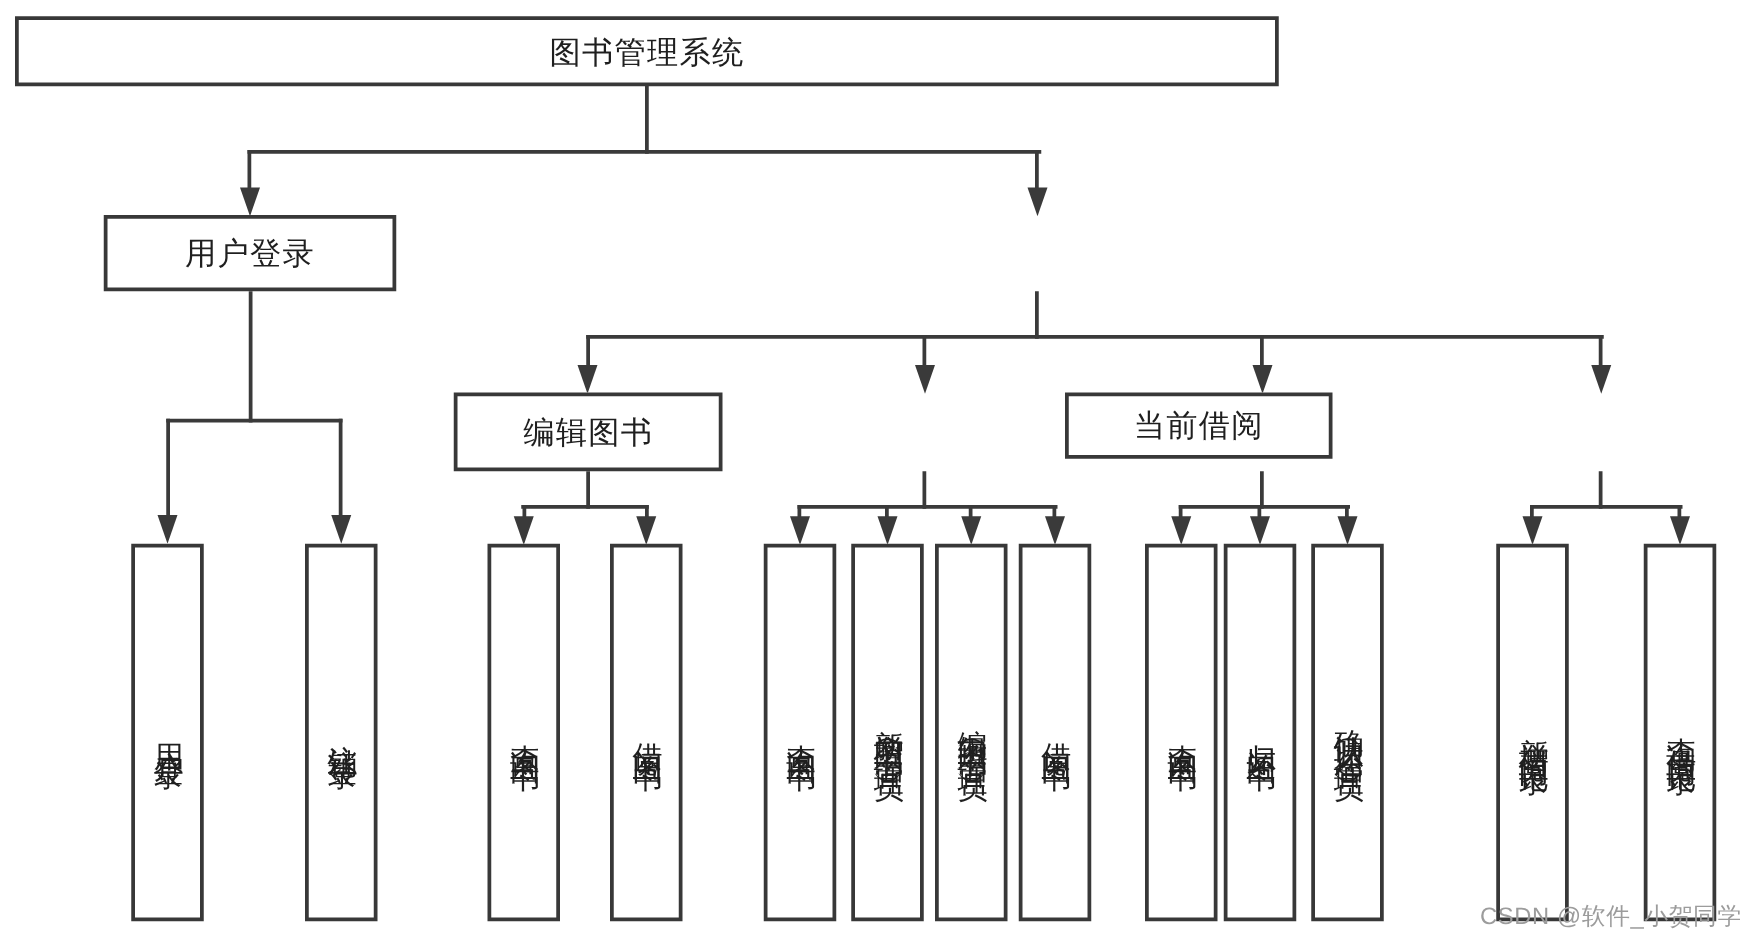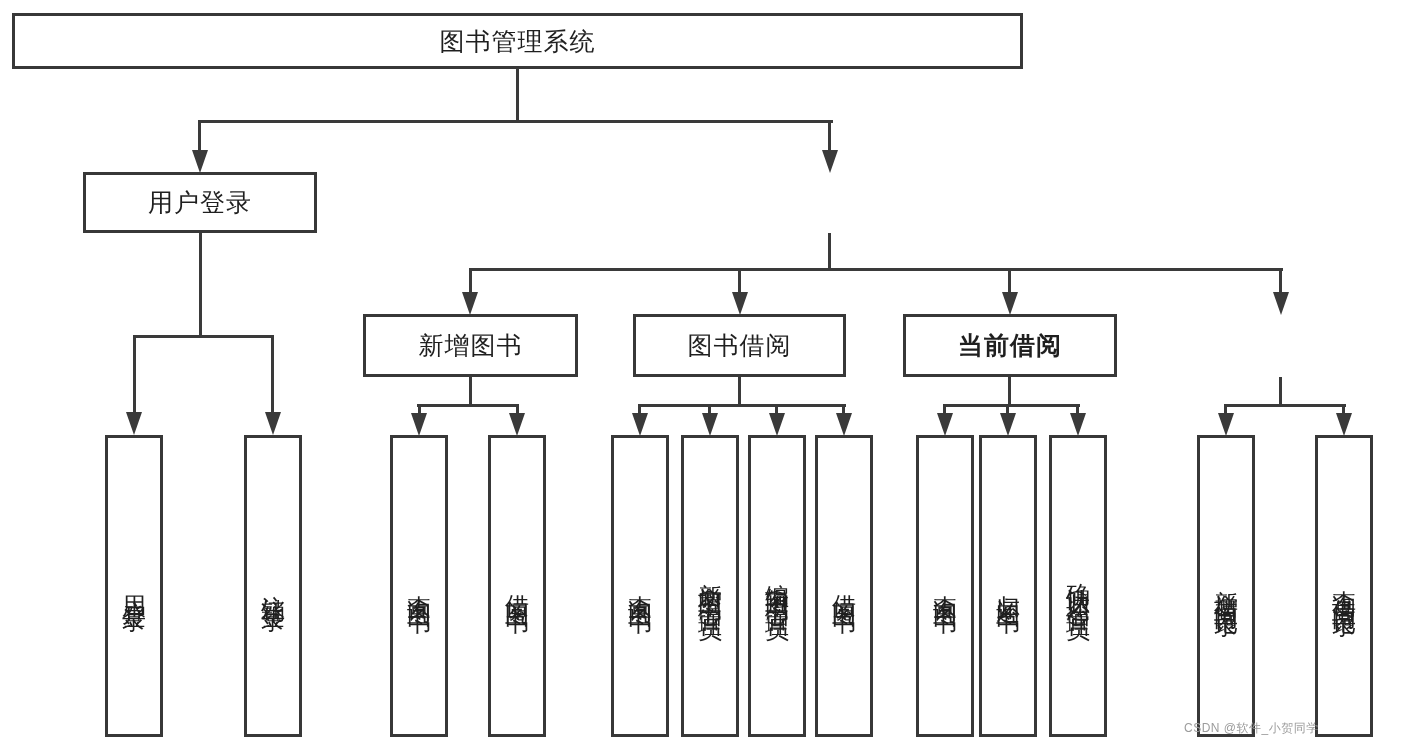--- a/index.html
+++ b/index.html
@@ -18,21 +18,21 @@
   }
   .vline,.hline{position:absolute;background:#3a3a3a;}
   .vline{width:3px;}
   .hline{height:3px;}
   .arrow{
     position:absolute;width:0;height:0;
     border-left:8px solid transparent;border-right:8px solid transparent;
     border-top:23px solid #3a3a3a;
   }
   .watermark{
-    position:absolute;left:1184px;top:720px;font-size:12px;color:#9c9c9c;
+    position:absolute;left:1184px;top:720px;font-size:19px;color:#9c9c9c;
     letter-spacing:0.5px;white-space:nowrap;
   }
 </style>
 </head>
 <body>
 
 <div id="stage">
 
   <div class="box" style="left:12px;top:13px;width:1011px;height:56px;">图书管理系统</div>
 
@@ -56,23 +56,22 @@
   <div class="hline" style="left:469px;top:268px;width:814px;"></div>
   <div class="vline" style="left:469px;top:268px;height:26px;"></div>
   <div class="arrow" style="left:462px;top:292px;"></div>
   <div class="vline" style="left:738px;top:268px;height:26px;"></div>
   <div class="arrow" style="left:732px;top:292px;"></div>
   <div class="vline" style="left:1008px;top:268px;height:26px;"></div>
   <div class="arrow" style="left:1002px;top:292px;"></div>
   <div class="vline" style="left:1279px;top:268px;height:26px;"></div>
   <div class="arrow" style="left:1273px;top:292px;"></div>
 
-  <div class="box" style="left:363px;top:314px;width:215px;height:63px;">新增图书</div>
-  <div class="box" style="left:633px;top:314px;width:213px;height:63px;">图书借阅</div>
-  <div class="box" style="left:903px;top:314px;width:214px;height:63px;font-weight:bold;">当前借阅</div>
+  <div class="box" style="left:363px;top:314px;width:215px;height:63px;">编辑图书</div>
+  <div class="box" style="left:852px;top:314px;width:214px;height:53px;">当前借阅</div>
 
   <div class="vline" style="left:469px;top:377px;height:30px;"></div>
   <div class="hline" style="left:417px;top:404px;width:102px;"></div>
   <div class="vline" style="left:418px;top:404px;height:10px;"></div>
   <div class="arrow" style="left:411px;top:413px;"></div>
   <div class="vline" style="left:516px;top:404px;height:10px;"></div>
   <div class="arrow" style="left:509px;top:413px;"></div>
 
   <div class="vline" style="left:738px;top:377px;height:30px;"></div>
   <div class="hline" style="left:638px;top:404px;width:208px;"></div>

